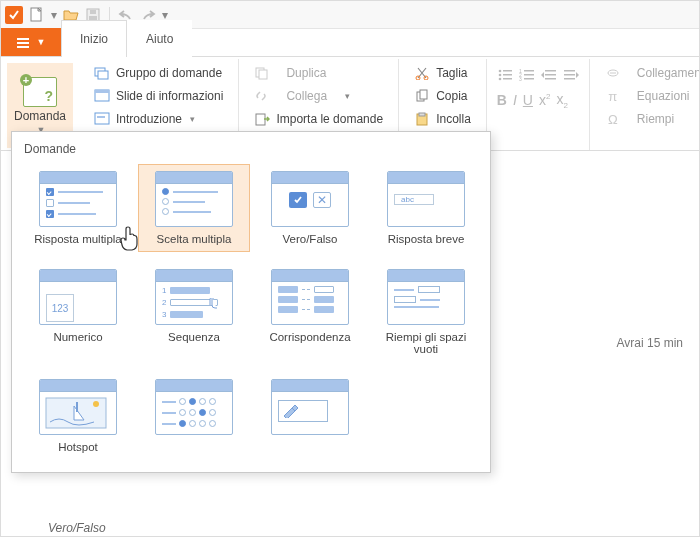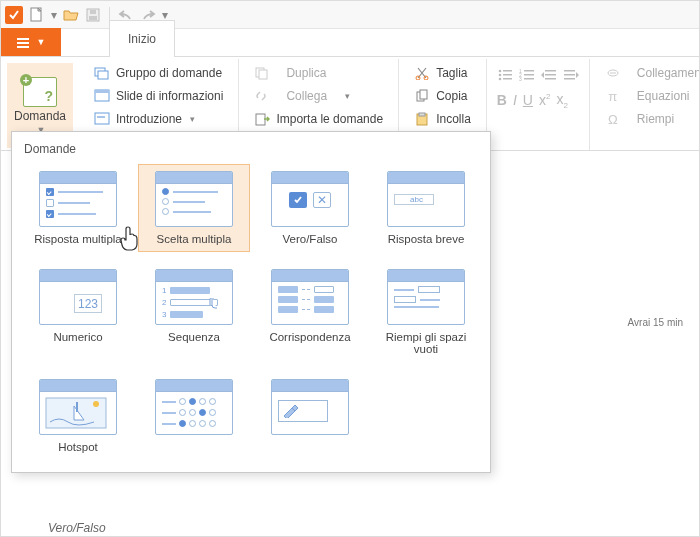--- a/index.html
+++ b/index.html
@@ -51,21 +51,20 @@
     padding: 18px 18px;
     height: 28px;
     display:flex;
     align-items:center;
     border: 1px solid transparent;
     border-bottom:none;
     color:#555;
     background:#fff;
     position:relative;
     top:1px;
-    margin-left:48px;
   }
   .tab.active {
     border-color:#dcdcdc;
     background:#fff;
   }
   
   .ribbon {
     height: 94px;
     background: #fff;
     border-bottom: 1px solid #dcdcdc;
@@ -172,33 +171,33 @@
     display:flex;
     flex-direction:column;
     gap:3px;
   }
   .th-line { height:2px; background:#a8c4ea; width:70%; }
   .th-row { display:flex; gap:4px; align-items:center;}
   .th-circle { width:7px; height:7px; border:1px solid #9bb9da; border-radius:50%;}
   .th-check { width:8px;height:8px; background:#5b8dd6; border-radius:1px; position:relative;}
   .th-check::after{content:""; position:absolute; left:1px; top:3px; width:3px; height:1.5px; border-left:1.5px solid #fff; border-bottom:1.5px solid #fff; transform:rotate(-45deg);}
   .th-sq { width:8px;height:8px; border:1px solid #9bb9da; border-radius:1px;}
-  .th-input { height:11px; border:1px solid #bcd; width:40px; display:flex;align-items:center;justify-content:flex-start;padding-left:15px;color:#78a0d8;font-size:8px;}
-  .th-num { height:19px; border:1px solid #bcd; width:28px; display:flex;align-items:center;justify-content:center;color:#78a0d8;font-size:12px;margin-left:28px;}
+  .th-input { height:11px; border:1px solid #bcd; width:40px; display:flex;align-items:center;justify-content:flex-start;padding-left:6px;color:#78a0d8;font-size:8px;}
+  .th-num { height:28px; border:1px solid #bcd; width:28px; display:flex;align-items:center;justify-content:center;color:#78a0d8;font-size:10px;}
   .th-bar { height:7px; background:#a8c4ea; border-radius:1px;}
   
   .hand-cursor {
     position:absolute;
     left: 118px;
     top: 225px;
     width:20px; height:24px;
     z-index:11;
   }
   
-  .bg-text { position:absolute; right:16px; top:316px; color:#777; font-size:10px;text-align:right;}
+  .bg-text { position:absolute; right:16px; top:335px; color:#777; font-size:12px;text-align:right;}
   .bg-label { position:absolute; left: 47px; top: 520px; font-style:italic; color:#666; font-size:12px;}
   
   .fmt-row { display:flex; gap:6px;}
   svg { display:block;}
 </style>
 </head>
 <body>
 
 <div class="titlebar">
   <div class="app-icon">
@@ -242,20 +241,21 @@
 <div class="tabbar">
   <div class="filebtn">
     <svg width="16" height="12" viewBox="0 0 16 12">
         <rect x="0" y="2" width="12" height="2" fill="#fff"></rect>
         <rect x="0" y="6" width="12" height="2" fill="#fff"></rect>
         <rect x="0" y="10" width="12" height="2" fill="#fff"></rect>
       </svg>
     <span style="font-size:9px;">▼</span>
   </div>
   <div class="tab active">Inizio</div>
+  <div class="tab">Aiuto</div>
 </div>
 
 <div class="ribbon">
 
   <div class="group" style="padding:4px 6px 2px 6px; border-right:none;">
     <div class="domanda-btn">
       <div class="domanda-icon">
         <span class="plus">+</span>
           <span class="q">?</span>
       </div>

